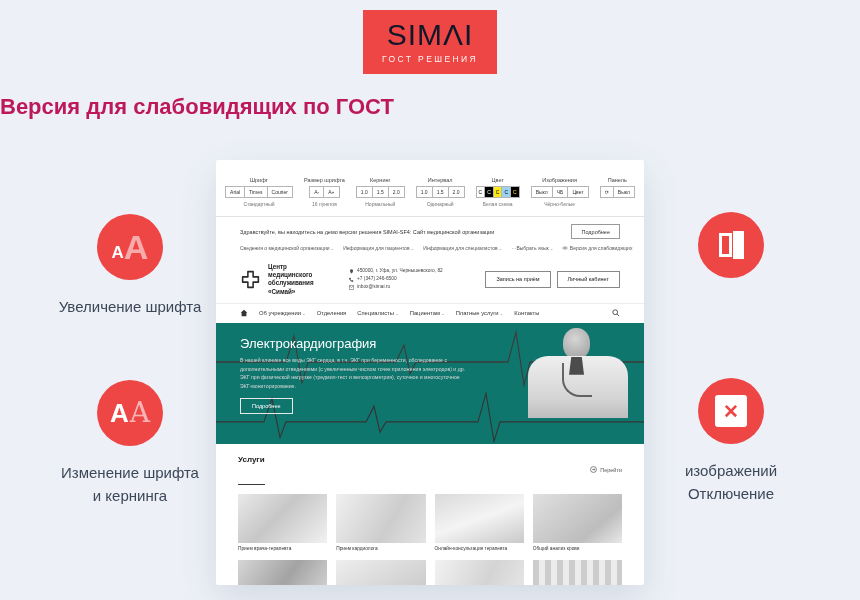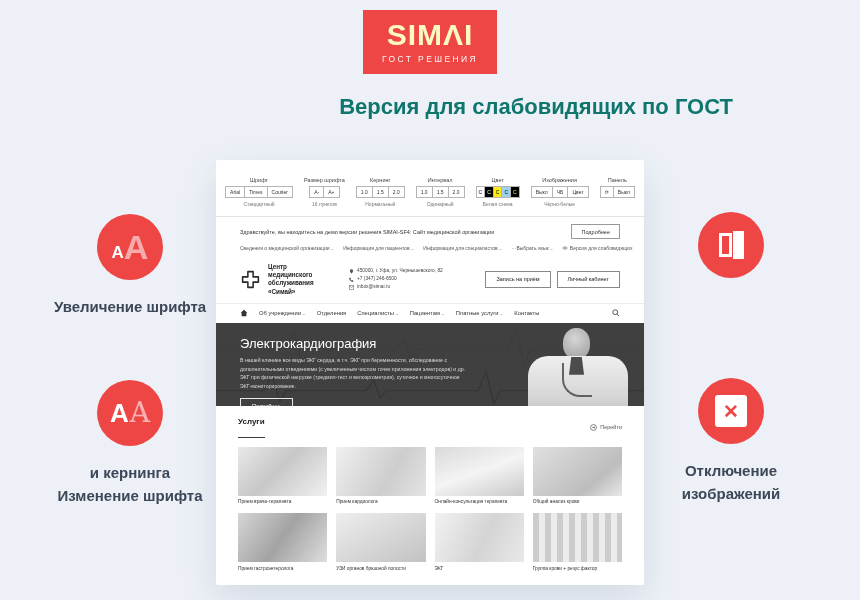--- a/index.html
+++ b/index.html
@@ -7,31 +7,31 @@
   body {
     position:relative; overflow:hidden;
     background:#edf1f7;
     font-family:"Liberation Sans", sans-serif;
     color:#333;
   }
 
   
   .logo-box { position:absolute; left:363px; top:10px; width:134px; height:64px;
     background:#ee4545; display:flex; flex-direction:column; align-items:center; justify-content:center; }
-  .logo-name { color:#fef9c3; font-size:30px; font-weight:bold; letter-spacing:1px; line-height:1; }
+  .logo-name { color:#0f172a; font-size:30px; font-weight:normal; letter-spacing:1px; line-height:1; }
   .logo-tagline { color:#fff; font-size:8.5px; letter-spacing:2.4px; margin-top:4px; opacity:.95; }
 
-  .page-heading { position:absolute; top:94px; left:0; width:733px; text-align:right;
-    font-size:22px; font-weight:bold; color:#0f766e; }
+  .page-heading { position:absolute; top:94px; left:0; width:733px; text-align:left;
+    font-size:22px; font-weight:bold; color:#be185d; }
 
   
   .callout { position:absolute; width:190px; text-align:center; }
   .co-circle { width:66px; height:66px; border-radius:50%; background:#ee4545; margin:0 auto 16px;
     display:flex; align-items:center; justify-content:center; }
-  .co-label { font-size:15px; color:#3c4758; font-weight:700; line-height:1.5; }
+  .co-label { font-size:15px; color:#3c4758; font-weight:400; line-height:1.5; }
   .co-label span { display:block; }
   .callout.lt { left:35px;  top:214px; }
   .callout.lb { left:35px;  top:380px; }
   .callout.rt { left:636px; top:212px; }
   .callout.rb { left:636px; top:378px; }
 
   .ico-aa { display:flex; align-items:center; color:#fff; font-weight:bold; line-height:1; }
   .ico-aa .a-sm { font-size:17px; position:relative; top:5px; }
   .ico-aa .a-bg { font-size:34px; opacity:.55; }
   .ico-ff { display:flex; align-items:center; color:#fff; line-height:1; }
@@ -85,41 +85,41 @@
   .c-ic { width:5px; height:5px; flex:0 0 auto; }
   .hdr-buttons { margin-left:auto; display:flex; gap:6px; }
   .hdr-btn { font-size:5.5px; color:#222; border:1px solid #888; background:#fff; padding:4.5px 10px; white-space:nowrap; cursor:pointer; }
 
   
   .main-nav { display:flex; align-items:center; gap:11px; padding:5px 24px 6px; border-top:1px solid #ececec; }
   .mn-item { font-size:5.8px; color:#333; cursor:pointer; white-space:nowrap; }
   .mn-search { margin-left:auto; }
 
   
-  .hero { position:relative; height:83px; background:#404040; overflow:hidden; }
+  .hero { position:relative; height:121px; background:#0f766e; overflow:hidden; }
   .hero-ecg { position:absolute; left:0; top:0; width:100%; height:100%; }
   .hero-content { position:absolute; left:24px; top:13px; width:232px; z-index:2; }
   .hero-title { color:#fff; font-size:13px; font-weight:500; margin-bottom:5px; }
   .hero-text { color:#d9d9d9; font-size:5.2px; line-height:1.7; }
   .hero-btn { display:inline-block; margin-top:7px; color:#fff; border:1px solid #e8e8e8;
     font-size:5.5px; padding:4px 11px; background:transparent; cursor:pointer; }
   .doctor { position:absolute; right:0; top:0; width:132px; height:93px; z-index:1; }
   .doc-head { position:absolute; right:54px; top:5px; width:27px; height:31px;
     background:radial-gradient(circle at 45% 35%, #d6d6d6, #9a9a9a); border-radius:48% 48% 44% 44%; }
   .doc-coat { position:absolute; right:16px; top:33px; width:100px; height:62px;
     background:linear-gradient(180deg,#efefef 0%, #d4d4d4 70%, #bdbdbd 100%); border-radius:20px 20px 0 0; }
   .doc-shirt { position:absolute; right:60px; top:34px; width:15px; height:18px; background:#4c4c4c;
     clip-path:polygon(15% 0, 85% 0, 100% 100%, 0 100%); }
   .doc-steth { position:absolute; right:52px; top:40px; width:30px; height:34px;
     border:2px solid #3a3a3a; border-top:none; border-right:none; border-radius:0 0 0 18px; opacity:.75; }
 
   
   .services { padding:11px 22px 0; }
   .svc-head { display:flex; align-items:center; justify-content:space-between; }
-  .svc-title { font-size:8px; font-weight:bold; color:#222; border-bottom:1.5px solid #3a3a3a; padding-bottom:11px; }
+  .svc-title { font-size:8px; font-weight:bold; color:#222; border-bottom:1.5px solid #3a3a3a; padding-bottom:20px; }
   .svc-link { display:flex; align-items:center; gap:3px; font-size:5.5px; color:#555; cursor:pointer; }
   .cards { display:grid; grid-template-columns:repeat(4, 1fr); gap:9px; margin-top:9px; }
   .card { cursor:pointer; }
   .cimg { width:100%; height:49px; }
   .cimg.v1 { background:linear-gradient(135deg,#e9e9e9 0%,#c7c7c7 45%,#f1f1f1 100%); }
   .cimg.v2 { background:linear-gradient(120deg,#f0f0f0 0%,#cdcdcd 60%,#e4e4e4 100%); }
   .cimg.v3 { background:linear-gradient(160deg,#dadada 0%,#f4f4f4 50%,#c9c9c9 100%); }
   .cimg.v4 { background:linear-gradient(140deg,#e0e0e0 0%,#bdbdbd 70%,#e8e8e8 100%); }
   .cimg.v5 { background:linear-gradient(125deg,#d6d6d6 0%,#a3a3a3 50%,#dedede 100%); }
   .cimg.v6 { background:linear-gradient(150deg,#eeeeee 0%,#c2c2c2 100%); }
@@ -150,41 +150,41 @@
 </div>
 
 <div class="callout lb">
   <div class="co-circle">
     <span class="ico-ff">
       <span class="f-sans">A</span>
       <span class="f-serif">A</span>
     </span>
   </div>
   <div class="co-label">
+    <span>Изменение шрифта</span>
     <span>и кернинга</span>
-    <span>Изменение шрифта</span>
   </div>
 </div>
 
 <div class="callout rt">
   <div class="co-circle">
     <span class="ico-scheme">
       <span class="sq-outline"></span>
       <span class="sq-fill"></span>
     </span>
   </div>
 </div>
 
 <div class="callout rb">
   <div class="co-circle">
     <span class="ico-imgoff">✕</span>
   </div>
   <div class="co-label">
+    <span>изображений</span>
     <span>Отключение</span>
-    <span>изображений</span>
   </div>
 </div>
 
 <div class="mockup">
 
   <div class="tb">
     <div class="tb-group">
       <span class="tb-label">Шрифт</span>
       <span class="tb-btns">
         <button class="tb-btn">Arial</button>

